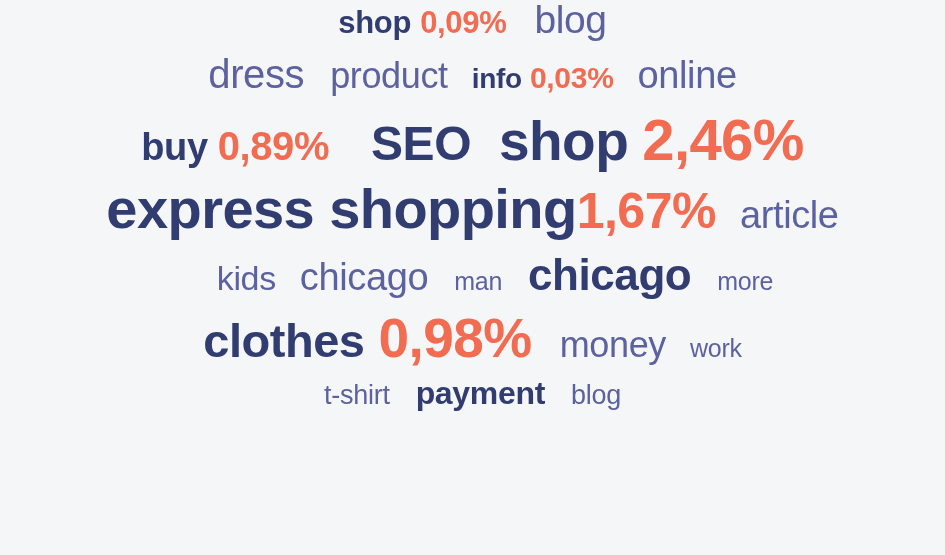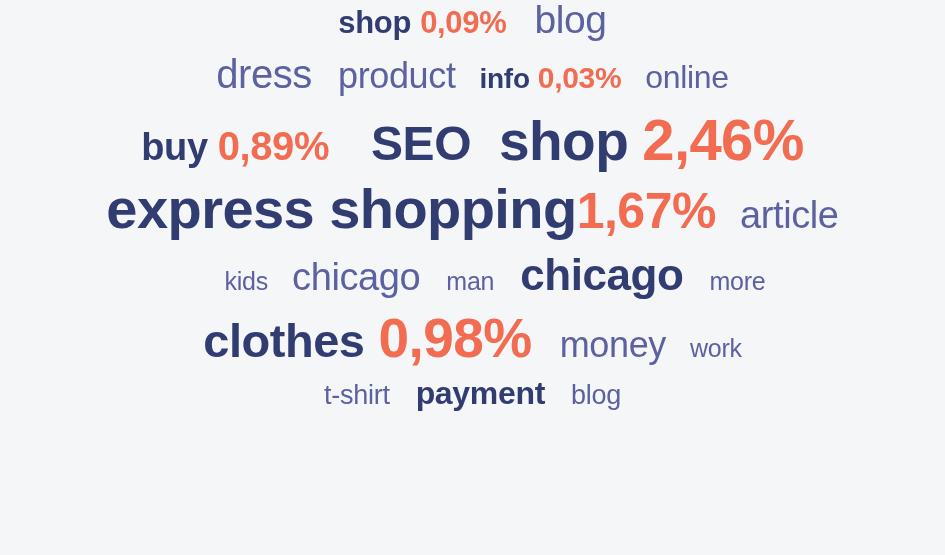--- a/index.html
+++ b/index.html
@@ -52,39 +52,39 @@
   .t-shop-1   { font-size: 31px; margin-right: 9px; }
   .t-pct-009  { font-size: 31px; margin-right: 28px; }
   .t-woman    { font-size: 39px; }
 
   
   .row-2 { height: 57px; }
   .t-product  { font-size: 36px; margin-right: 24px; }
   .t-dress    { font-size: 40px; margin-right: 26px; }
   .t-info     { font-size: 28px; margin-right: 8px; }
   .t-pct-003  { font-size: 30px; margin-right: 24px; }
-  .t-online   { font-size: 32px; }
+  .t-online   { font-size: 38px; }
 
   
   .row-3 { height: 70px; }
   .t-buy      { font-size: 38px; margin-right: 10px; }
   .t-pct-089  { font-size: 40px; margin-right: 42px; }
   .t-seo      { font-size: 48px; margin-right: 28px; }
   .t-shop-2   { font-size: 55px; margin-right: 14px; }
   .t-pct-246  { font-size: 58px; }
 
   
   .row-4 { height: 72px; }
   .t-express  { font-size: 56px; }
   .t-pct-167  { font-size: 50px; margin-right: 24px; }
   .t-article  { font-size: 38px; }
 
   
   .row-5 { height: 58px; }
-  .t-kids     { font-size: 25px; margin-right: 24px; margin-left: 45px; }
+  .t-kids     { font-size: 34px; margin-right: 24px; margin-left: 45px; }
   .t-chicago1 { font-size: 38px; margin-right: 26px; }
   .t-man      { font-size: 25px; margin-right: 26px; }
   .t-chicago2 { font-size: 44px; margin-right: 26px; }
   .t-more     { font-size: 25px; }
 
   
   .row-6 { height: 66px; }
   .t-clothes  { font-size: 47px; margin-right: 14px; }
   .t-pct-098  { font-size: 55px; margin-right: 28px; }
   .t-money    { font-size: 36px; margin-right: 24px; }

